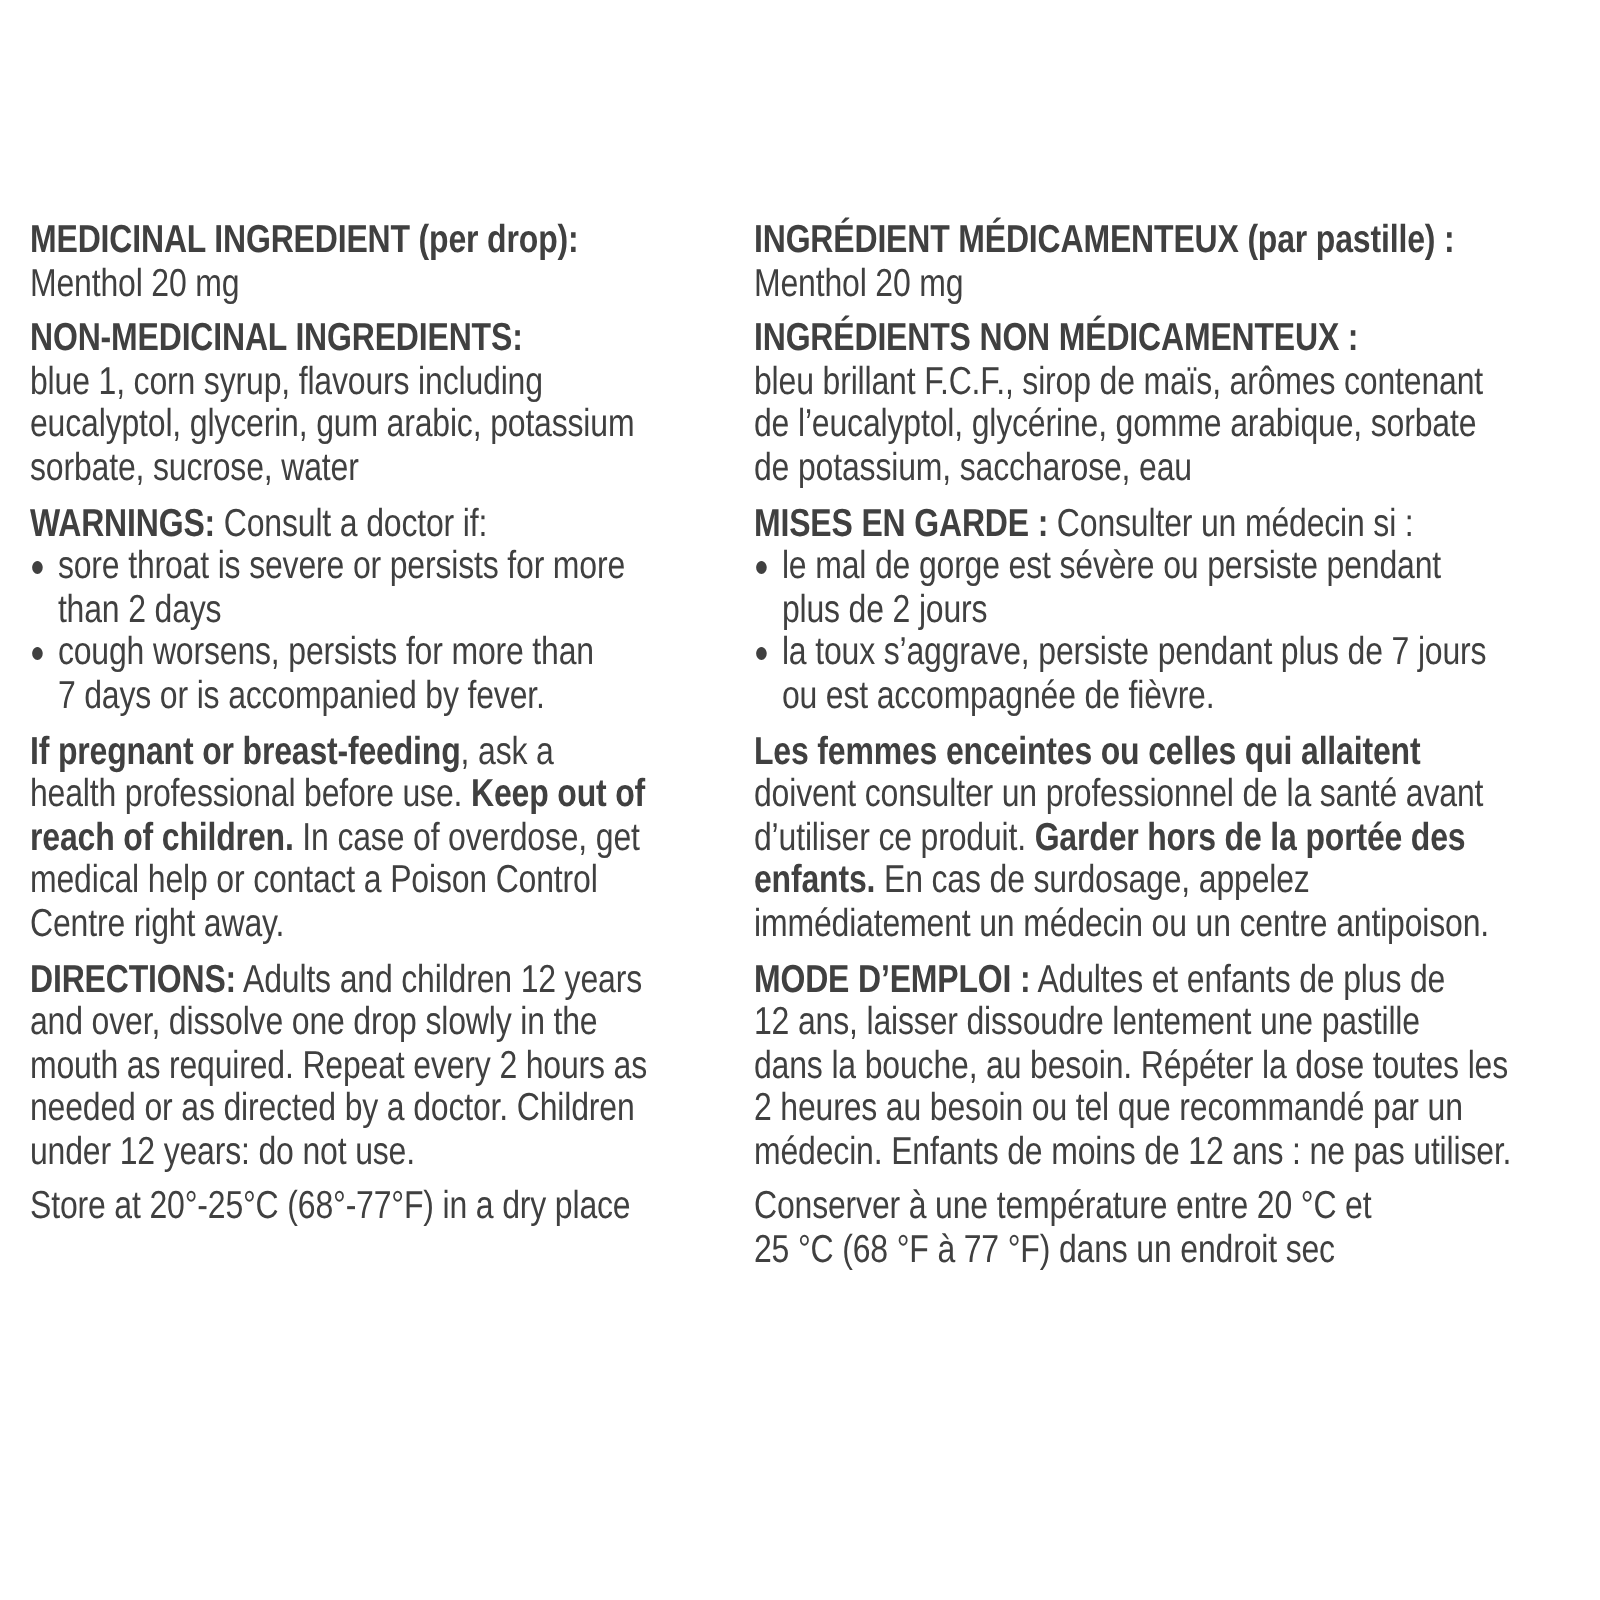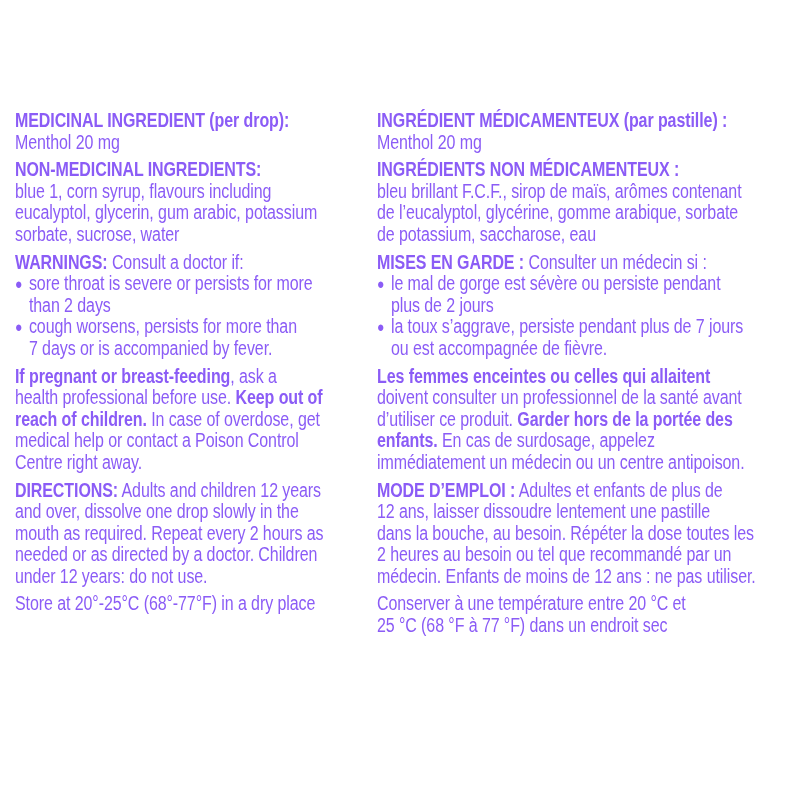--- a/index.html
+++ b/index.html
@@ -1,19 +1,19 @@
 <!DOCTYPE html>
 <html><head>
 <meta charset="utf-8">
 <style>
   html, body { margin:0; padding:0; background:#ffffff; }
   body { width:800px; height:800px; overflow:hidden; position:relative; }
   .label {
     position:absolute; left:0; top:0; width:800px; height:800px;
-    color:#8b5cf6;
+    color:#404040;
     font-family:"Liberation Sans", sans-serif;
   }
   .col {
     position:absolute; top:110px;
     transform-origin: 0 0;
     transform: scaleX(0.82);
     font-size:19.5px;
     line-height:21.6px;
     letter-spacing:-0.1px;
   }

